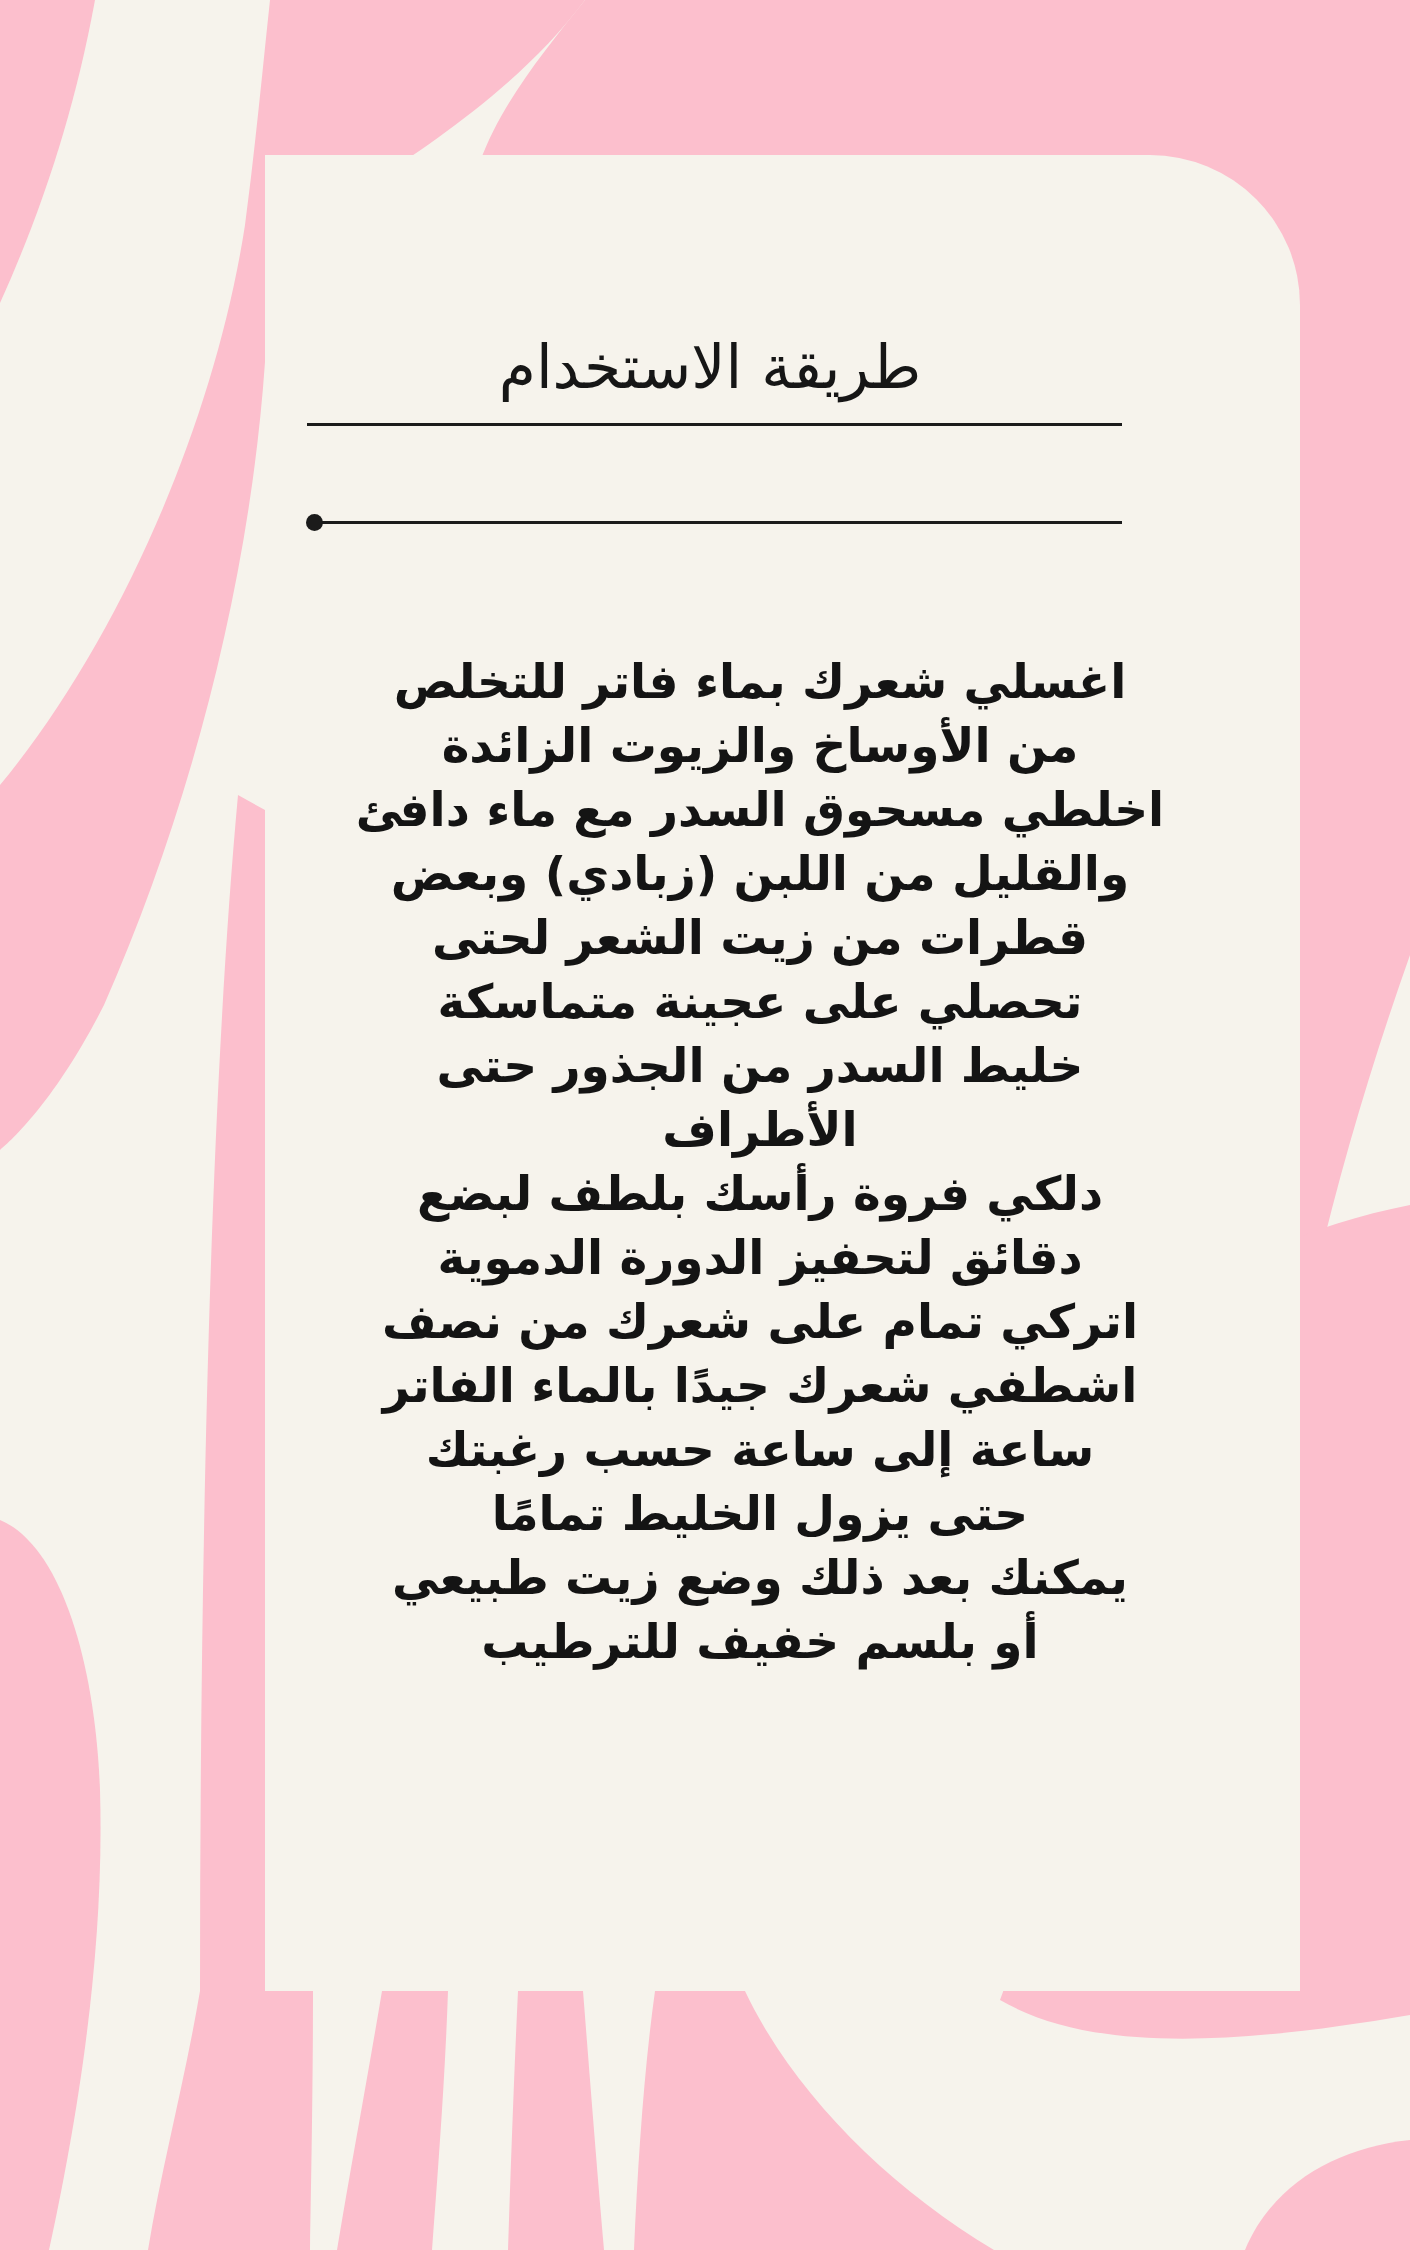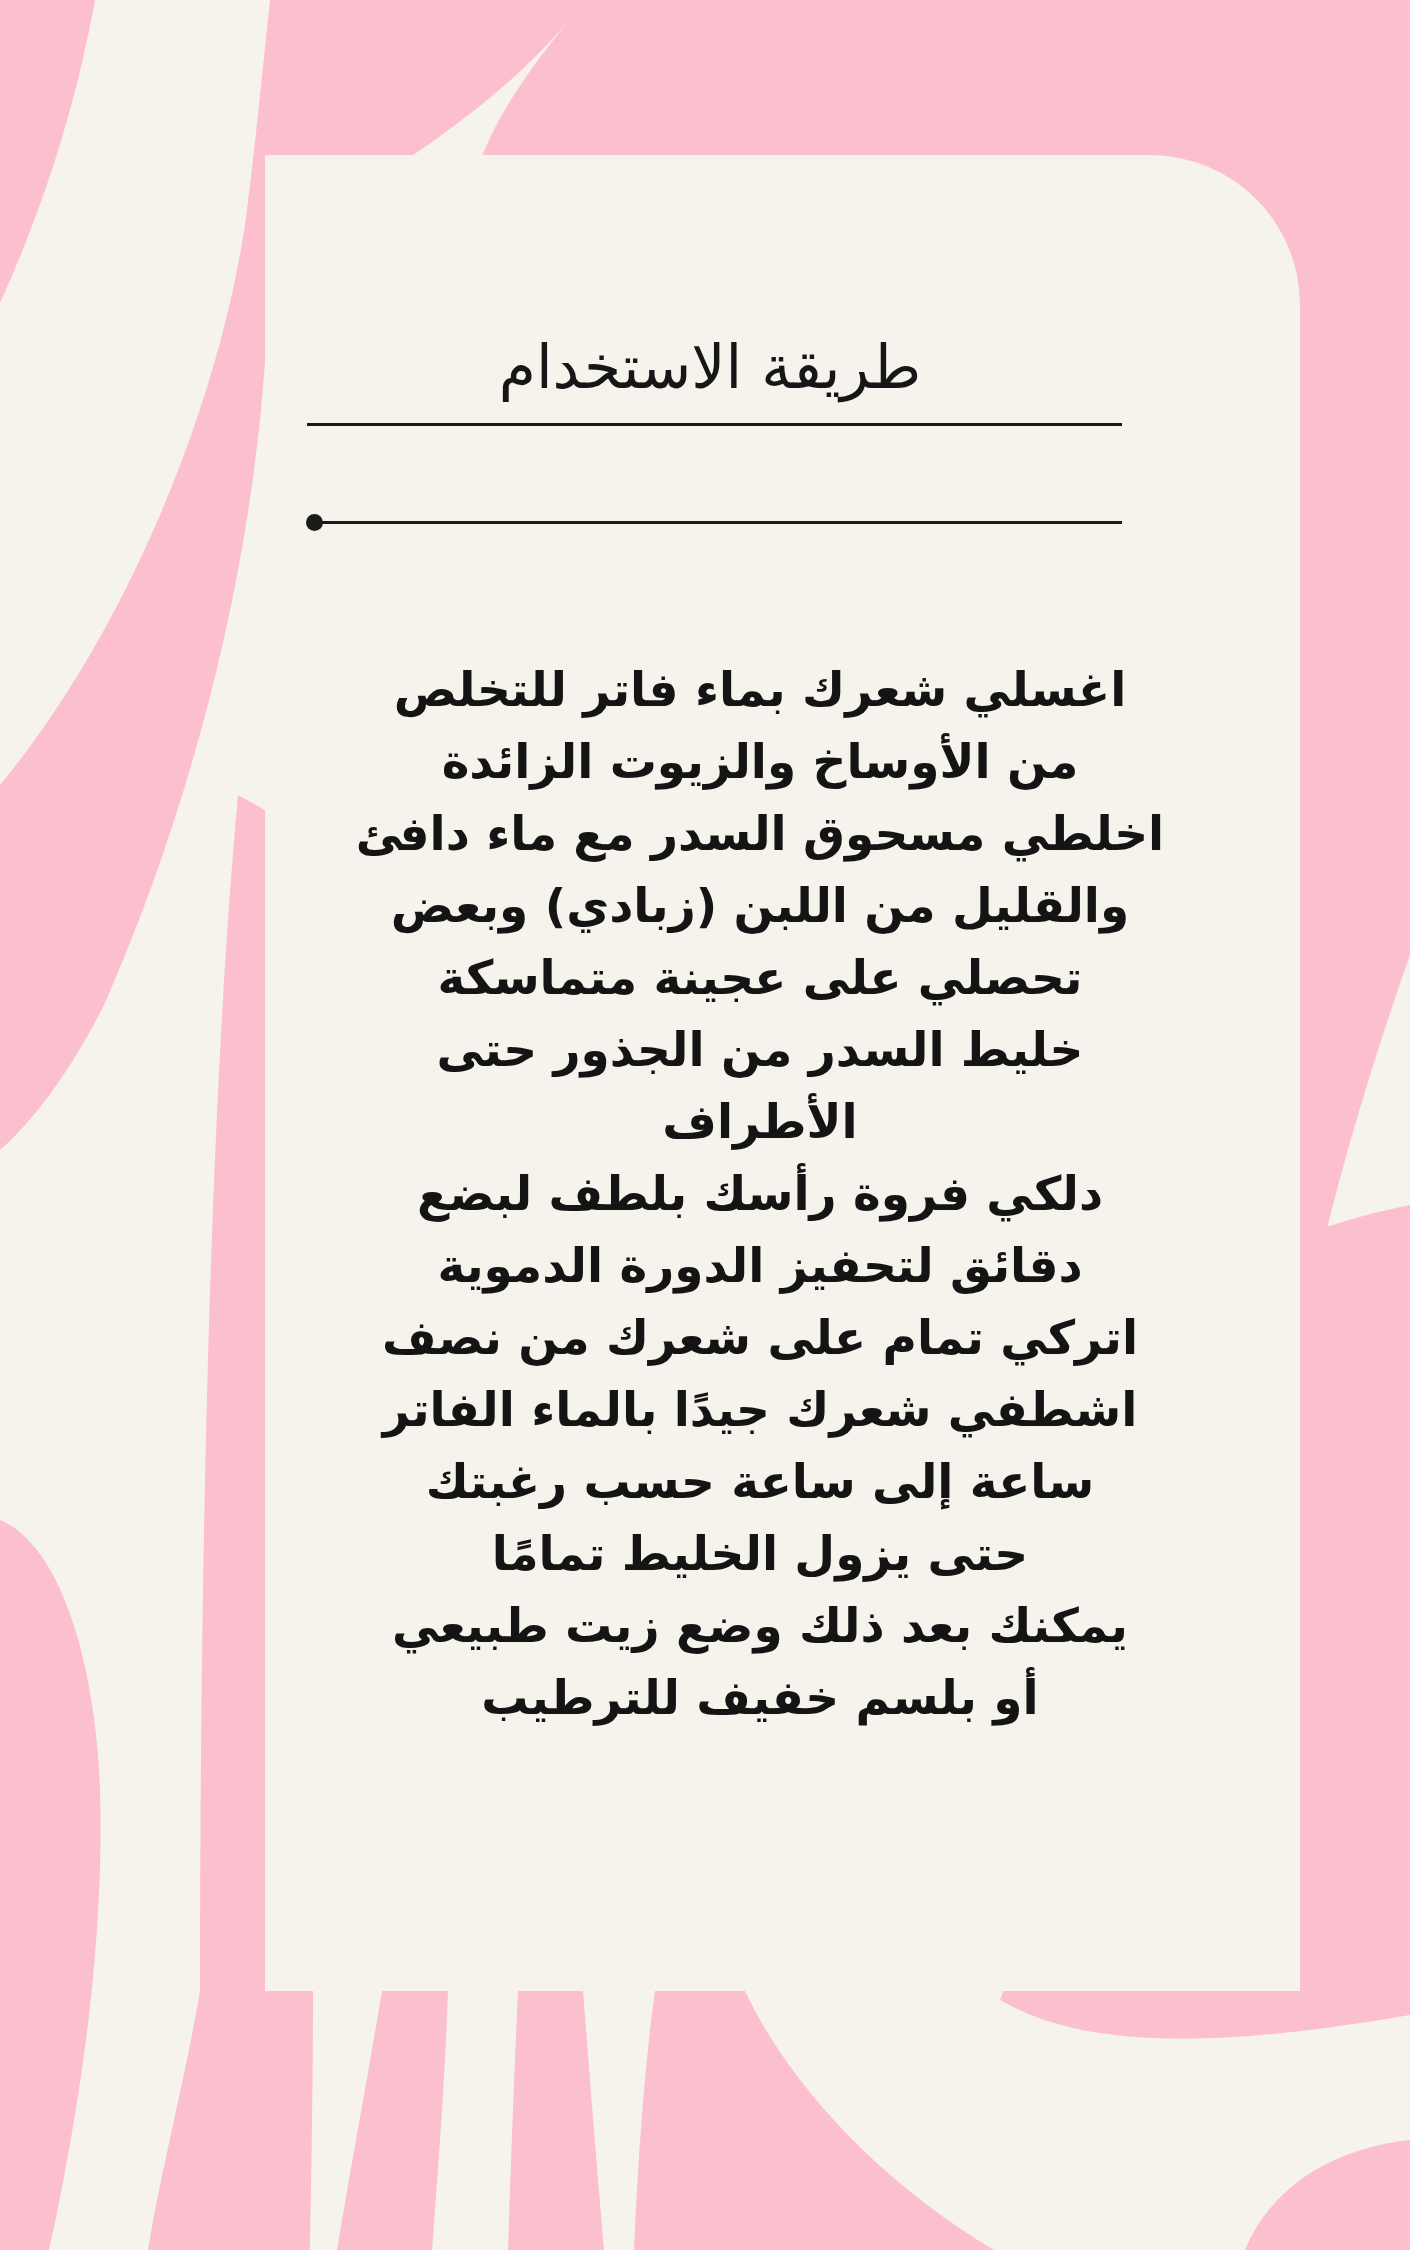--- a/index.html
+++ b/index.html
@@ -41,21 +41,20 @@
   }
   .instructions{
     position:absolute;left:245px;top:650px;width:1030px;
     direction:rtl;
     text-align:center;
     color:#141414;
   }
   .instr-line{
     font-size:47px;font-weight:700;line-height:64px;
     white-space:nowrap;
-    margin-top:8px;
   }
 </style>
 </head>
 <body>
 
 <div class="stage">
 
   <svg class="bg-svg" viewBox="0 0 1410 2250" aria-hidden="true">
 
     <path fill="var(--pink,#fcbfcd)" d="M0,0 L95,0 C75,110 42,210 0,303 Z"></path>
@@ -102,20 +101,21 @@
   <div class="rule rule-1"></div>
   <div class="rule rule-2">
     <span class="rule-dot"></span>
   </div>
 
   <div class="instructions" dir="rtl">
     <div class="instr-line">اغسلي شعرك بماء فاتر للتخلص</div>
     <div class="instr-line">من الأوساخ والزيوت الزائدة</div>
     <div class="instr-line">اخلطي مسحوق السدر مع ماء دافئ</div>
     <div class="instr-line">والقليل من اللبن (زبادي) وبعض</div>
+    <div class="instr-line">قطرات من زيت الشعر لحتى</div>
     <div class="instr-line">تحصلي على عجينة متماسكة</div>
     <div class="instr-line">خليط السدر من الجذور حتى</div>
     <div class="instr-line">الأطراف</div>
     <div class="instr-line">دلكي فروة رأسك بلطف لبضع</div>
     <div class="instr-line">دقائق لتحفيز الدورة الدموية</div>
     <div class="instr-line">اتركي تمام على شعرك من نصف</div>
     <div class="instr-line">اشطفي شعرك جيدًا بالماء الفاتر</div>
     <div class="instr-line">ساعة إلى ساعة حسب رغبتك</div>
     <div class="instr-line">حتى يزول الخليط تمامًا</div>
     <div class="instr-line">يمكنك بعد ذلك وضع زيت طبيعي</div>

